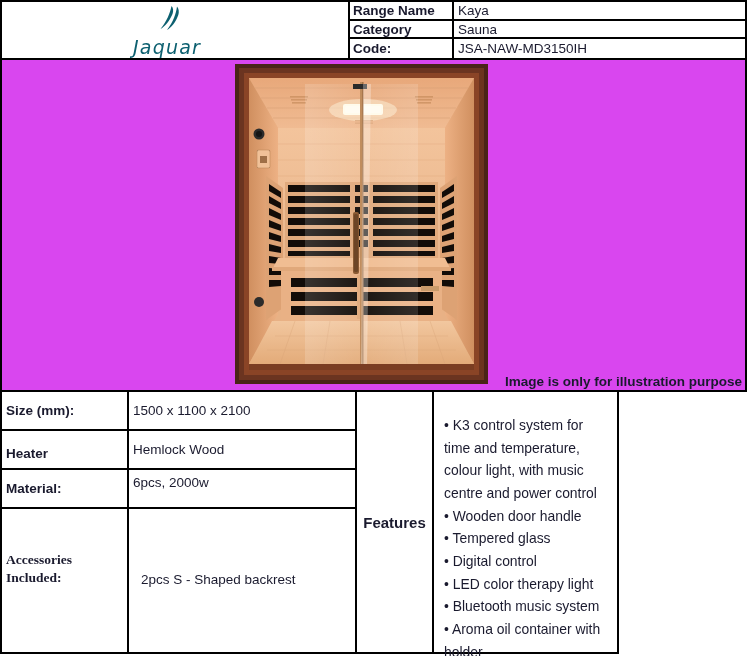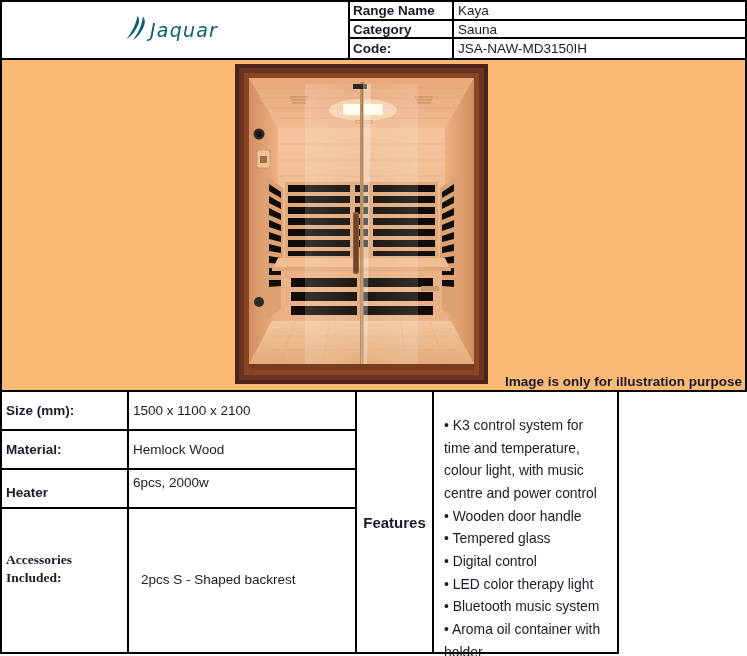--- a/index.html
+++ b/index.html
@@ -38,21 +38,21 @@
     box-sizing: border-box;
     border-right: 2px solid #000;
     display: flex;
     align-items: center;
     justify-content: center;
     flex-shrink: 0;
   }
 
   .logo {
     display: flex;
-    flex-direction: row;
+    flex-direction: column;
     align-items: center;
     line-height: 1;
     transform: translateX(-8px);
   }
   .logo-mark {
     display: block;
   }
   .logo-word {
     font-family: "DejaVu Sans", sans-serif;
     font-size: 19px;
@@ -99,21 +99,21 @@
   }
 
   
   .image-row {
     width: 747px;
     height: 334px;
     box-sizing: border-box;
     border: 2px solid #000;
     border-bottom: 2px solid #000;
     position: relative;
-    background: #fdba74;
+    background: #d946ef;
     overflow: hidden;
   }
 
   .photo {
     position: absolute;
     left: 233px;
     top: 4px;
     width: 253px;
     height: 320px;
   }
@@ -446,22 +446,22 @@
       <rect x="14" y="300" width="225" height="6" fill="#7a3d22"></rect>
     </svg>
 
     <div class="caption">Image is only for illustration purpose</div>
   </div>
 
   <div class="spec">
 
     <div class="col-label">
       <div class="cell lbl r1">Size (mm):</div>
+      <div class="cell lbl r3 heater-lbl">Heater</div>
       <div class="cell lbl r2">Material:</div>
-      <div class="cell lbl r3 heater-lbl">Heater</div>
       <div class="cell lbl r4 acc-lbl">Accessories Included:</div>
     </div>
 
     <div class="col-value">
       <div class="cell r1">1500 x 1100 x 2100</div>
       <div class="cell r2">Hemlock Wood</div>
       <div class="cell r3 heater-val">6pcs, 2000w</div>
       <div class="cell r4 acc-val">2pcs S - Shaped backrest</div>
     </div>
 

